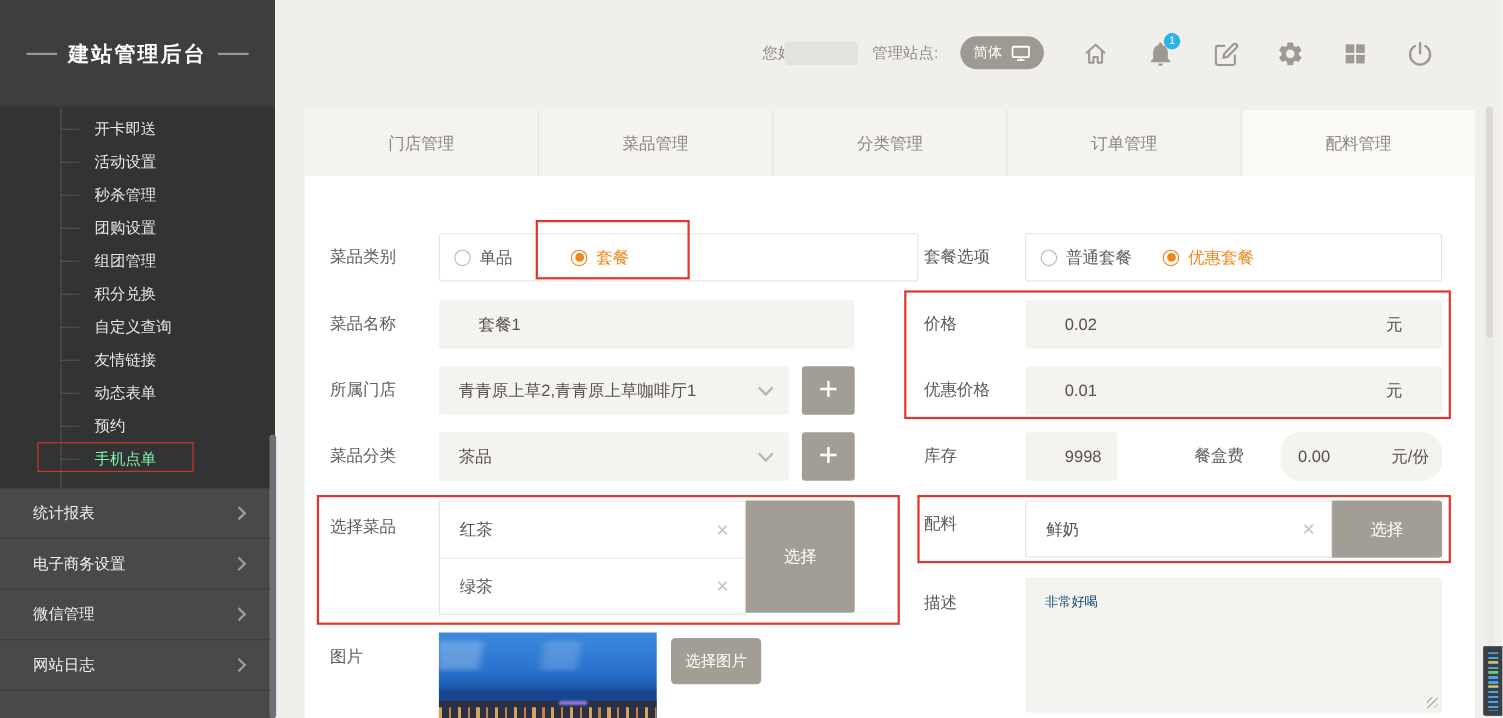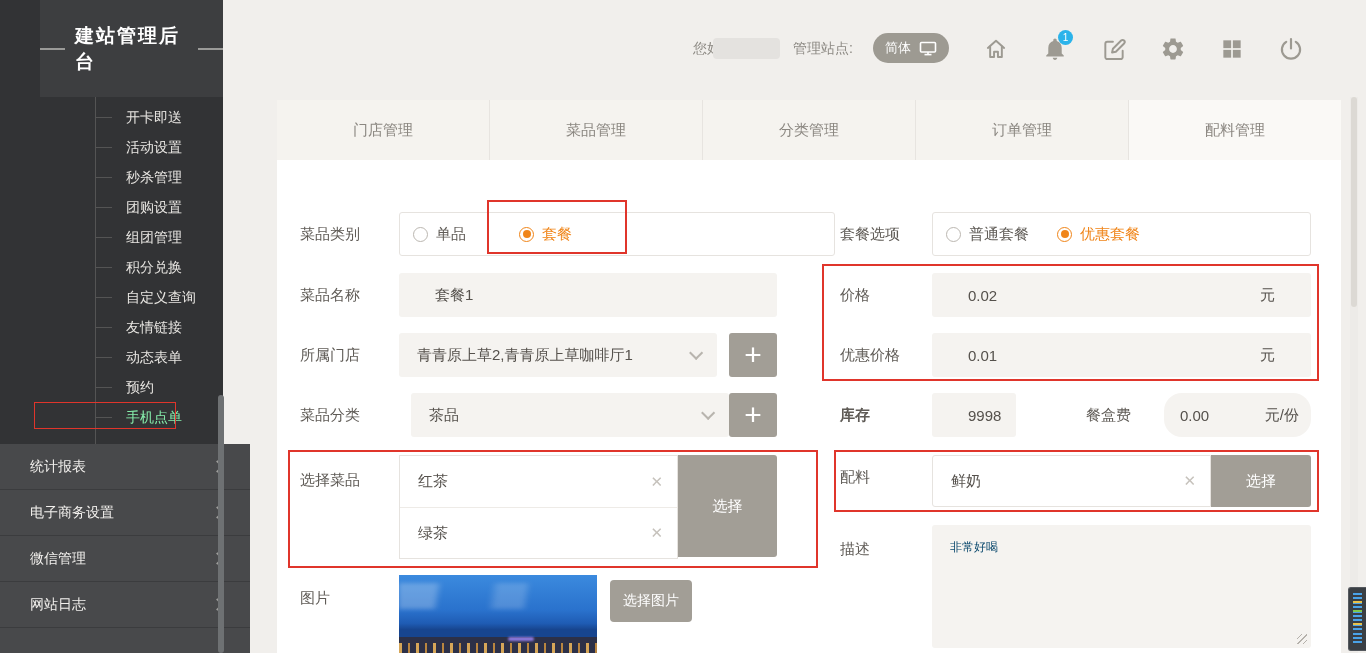--- a/index.html
+++ b/index.html
@@ -1,20 +1,20 @@
 <!DOCTYPE html>
 <html><head>
 <meta charset="utf-8">
 <style>
   * { margin:0; padding:0; box-sizing:border-box; }
   html,body { width:1366px; height:653px; overflow:hidden; }
   body { font-family:"Liberation Sans","DejaVu Sans",sans-serif; background:#f1efec; position:relative; }
 
   
-  .sidebar { position:absolute; left:0; top:0; width:223px; height:653px; background:#323335; z-index:5;padding-left:40px; }
+  .sidebar { position:absolute; left:0; top:0; width:250px; height:653px; background:#323335; z-index:5; }
   .logo { height:97px; background:#3d3e40; display:flex; align-items:center; justify-content:center; gap:10px; }
   .logo .dash { width:28px; height:2px; background:#9a9a98; }
   .logo .title { color:#ffffff; font-size:19px; font-weight:bold; letter-spacing:2px; }
   .side-menu { position:relative; padding-top:5px; }
   .tree-line { position:absolute; left:55px; top:0; width:1px; height:412px; background:#545454; }
   .side-menu .item { position:relative; height:30px; line-height:30px; padding-left:86px; color:#e8e6e2; font-size:14px; cursor:pointer; white-space:nowrap; }
   .side-menu .item::before { content:''; position:absolute; left:55px; top:50%; width:17px; height:1px; background:#545454; }
   .side-menu .item.active { color:#86efac; }
   .menu-redbox { position:absolute; left:34px; top:402px; width:142px; height:27px; border:1px solid #e0352b; pointer-events:none; z-index:6; }
   .side-sections { position:absolute; left:0; top:444px; width:250px; bottom:0; background:#48494b; }
@@ -220,27 +220,27 @@
   <div class="plusbtn" style="left:452px; top:233px;">+</div>
 
   <div class="flabel" style="left:563px; top:246px;">优惠价格</div>
   <div class="grayinput" style="left:655px; top:233px; width:379px;">
     <span>0.01</span>
     <span class="unit">元</span>
   </div>
   <div class="redbox" style="left:545px; top:164px; width:497px; height:117px;"></div>
 
   <div class="flabel" style="left:23px; top:306px;">菜品分类</div>
-  <div class="select" style="left:134px; top:293px; width:318px;">
+  <div class="select" style="left:122px; top:293px; width:318px;">
     <span>茶品</span>
     <span class="chev-down"></span>
   </div>
   <div class="plusbtn" style="left:452px; top:293px;">+</div>
 
-  <div class="flabel" style="left:563px; top:306px;font-weight:bold;">库存</div>
+  <div class="flabel" style="left:563px; top:306px;">库存</div>
   <div class="grayinput" style="left:655px; top:293px; width:84px;">
     <span>9998</span>
   </div>
   <div class="flabel" style="left:809px; top:306px;">餐盒费</div>
   <div class="grayinput" style="left:887px; top:293px; width:147px; padding:0 12px 0 16px;border-radius:18px;">
     <span>0.00</span>
     <span class="unit">元/份</span>
   </div>
 
   <div class="flabel" style="left:23px; top:371px;">选择菜品</div>

